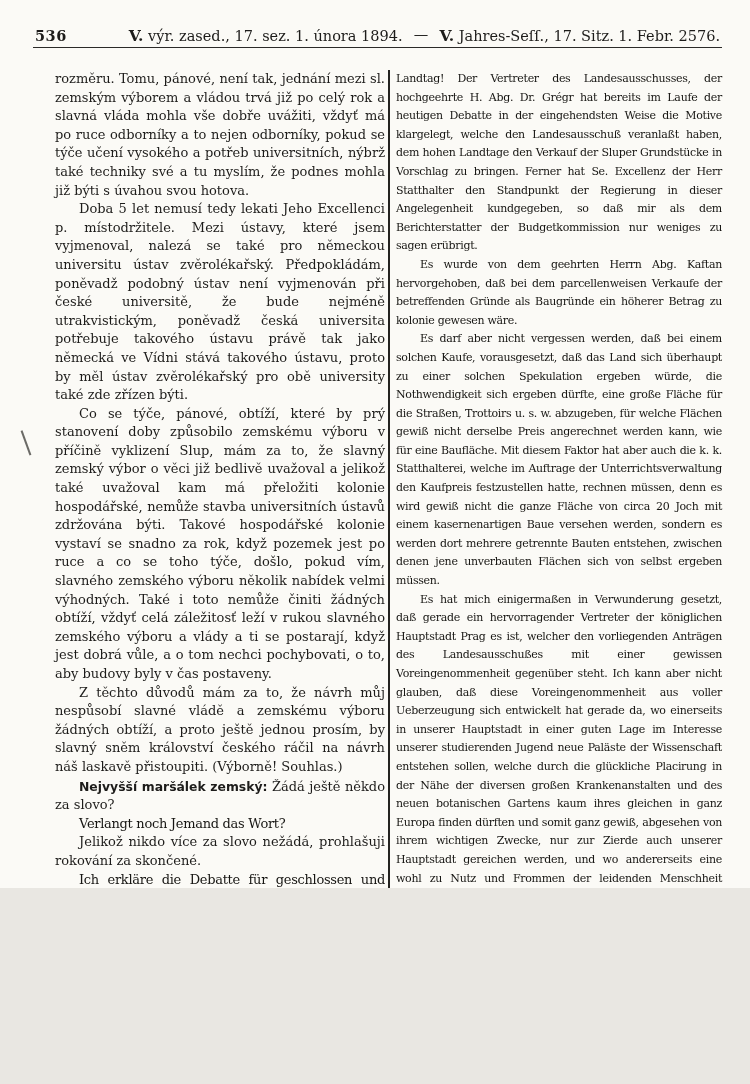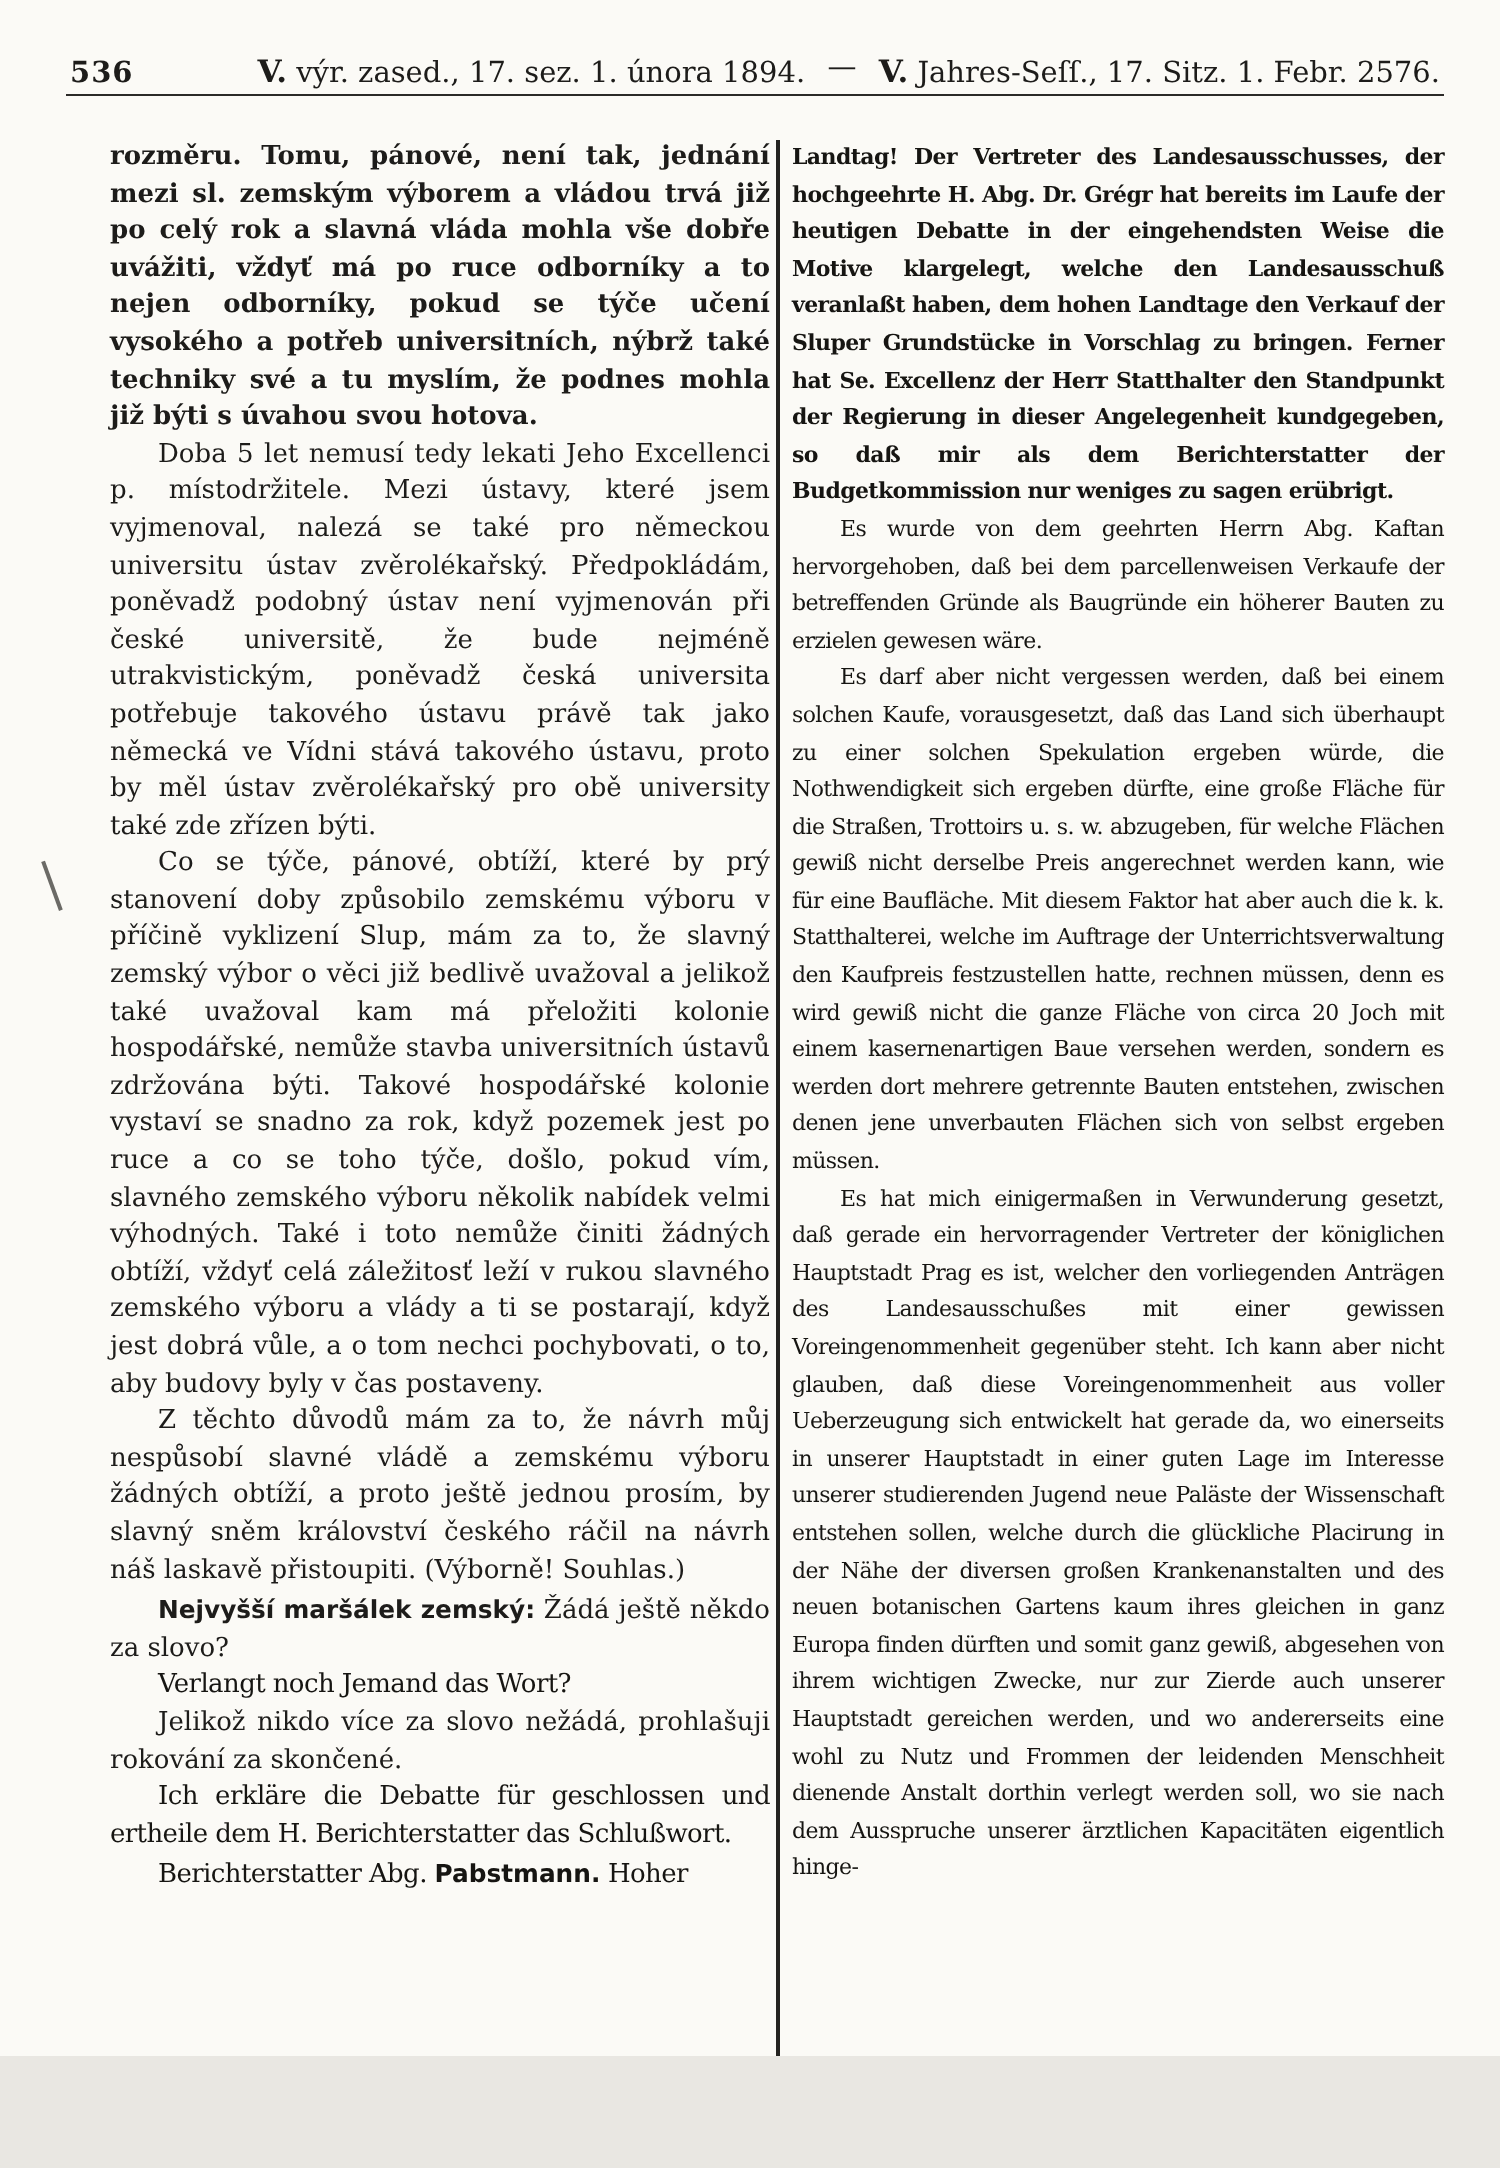--- a/index.html
+++ b/index.html
@@ -1,21 +1,21 @@
 <!DOCTYPE html>
 <html><head>
 <meta charset="utf-8">
 <style>
   html, body {
     margin: 0; padding: 0;
     background: #e9e7e2;
   }
   .page {
     position: relative;
-    width: 750px; height: 1028px;
+    width: 750px; height: 888px;
     background: #fbfaf6;
     overflow: hidden;
     font-family: "DejaVu Serif", serif;
     color: #1d1c1a;
     box-sizing: border-box;
   }
   
   .header {
     position: absolute;
     top: 26px; left: 35px; right: 30px;
@@ -56,21 +56,21 @@
   }
   .col-right {
     flex: 1;
     padding-left: 6px;
     font-size: 11px;
     line-height: 18.6px;
     letter-spacing: -0.25px;
     text-align: justify;
   }
   p { margin: 0; text-indent: 24px; }
-  p.noindent { text-indent: 0; font-weight: bold; }
+  p.noindent { text-indent: 0; }
   p.gap { margin-top: 1px; }
   
   .fraktur {
     font-family: "DejaVu Serif", serif;
     letter-spacing: -0.3px;
     color: #161512;
   }
   
   .speaker {
     font-family: "DejaVu Sans", sans-serif;
@@ -120,21 +120,21 @@
       <p class="fraktur">Verlangt noch Jemand das Wort?</p>
       <p>Jelikož nikdo více za slovo nežádá, prohlašuji rokování za skončené.</p>
       <p class="fraktur">Ich erkläre die Debatte für geschlossen und ertheile dem H. Berichterstatter das Schlußwort.</p>
       <p class="fraktur gap"><span>Berichterstatter Abg. </span><span class="speaker">Pabstmann.</span><span> Hoher</span></p>
     </div>
 
     <div class="divider"></div>
 
     <div class="col col-right fraktur">
       <p class="noindent">Landtag! Der Vertreter des Landesausschusses, der hochgeehrte H. Abg. Dr. Grégr hat bereits im Laufe der heutigen Debatte in der eingehendsten Weise die Motive klargelegt, welche den Landesausschuß veranlaßt haben, dem hohen Landtage den Verkauf der Sluper Grundstücke in Vorschlag zu bringen. Ferner hat Se. Excellenz der Herr Statthalter den Standpunkt der Regierung in dieser Angelegenheit kundgegeben, so daß mir als dem Berichterstatter der Budgetkommission nur weniges zu sagen erübrigt.</p>
-      <p>Es wurde von dem geehrten Herrn Abg. Kaftan hervorgehoben, daß bei dem parcellenweisen Verkaufe der betreffenden Gründe als Baugründe ein höherer Bauten zu erzielen gewesen wäre.</p>
+      <p>Es wurde von dem geehrten Herrn Abg. Kaftan hervorgehoben, daß bei dem parcellenweisen Verkaufe der betreffenden Gründe als Baugründe ein höherer Betrag zu kolonie gewesen wäre.</p>
       <p>Es darf aber nicht vergessen werden, daß bei einem solchen Kaufe, vorausgesetzt, daß das Land sich überhaupt zu einer solchen Spekulation ergeben würde, die Nothwendigkeit sich ergeben dürfte, eine große Fläche für die Straßen, Trottoirs u. s. w. abzugeben, für welche Flächen gewiß nicht derselbe Preis angerechnet werden kann, wie für eine Baufläche. Mit diesem Faktor hat aber auch die k. k. Statthalterei, welche im Auftrage der Unterrichtsverwaltung den Kaufpreis festzustellen hatte, rechnen müssen, denn es wird gewiß nicht die ganze Fläche von circa 20 Joch mit einem kasernenartigen Baue versehen werden, sondern es werden dort mehrere getrennte Bauten entstehen, zwischen denen jene unverbauten Flächen sich von selbst ergeben müssen.</p>
       <p>Es hat mich einigermaßen in Verwunderung gesetzt, daß gerade ein hervorragender Vertreter der königlichen Hauptstadt Prag es ist, welcher den vorliegenden Anträgen des Landesausschußes mit einer gewissen Voreingenommenheit gegenüber steht. Ich kann aber nicht glauben, daß diese Voreingenommenheit aus voller Ueberzeugung sich entwickelt hat gerade da, wo einerseits in unserer Hauptstadt in einer guten Lage im Interesse unserer studierenden Jugend neue Paläste der Wissenschaft entstehen sollen, welche durch die glückliche Placirung in der Nähe der diversen großen Krankenanstalten und des neuen botanischen Gartens kaum ihres gleichen in ganz Europa finden dürften und somit ganz gewiß, abgesehen von ihrem wichtigen Zwecke, nur zur Zierde auch unserer Hauptstadt gereichen werden, und wo andererseits eine wohl zu Nutz und Frommen der leidenden Menschheit dienende Anstalt dorthin verlegt werden soll, wo sie nach dem Ausspruche unserer ärztlichen Kapacitäten eigentlich hinge-</p>
     </div>
 
   </div>
 
   <div class="artifact-slash"></div>
   <div class="artifact-dot"></div>
 
 </div>

